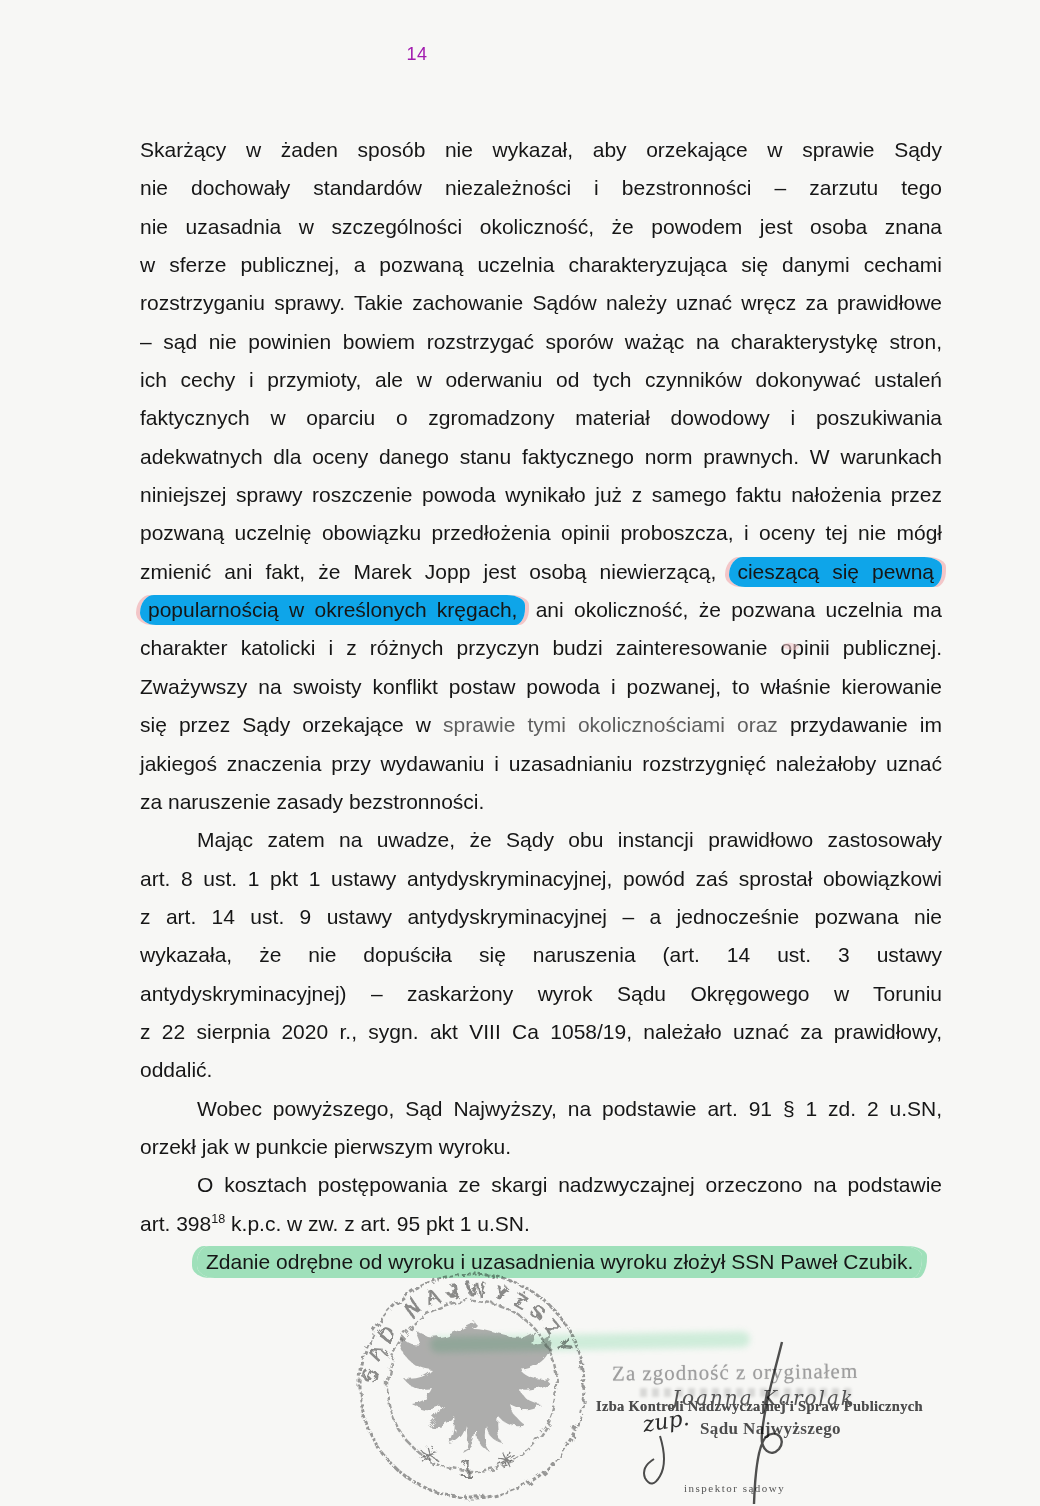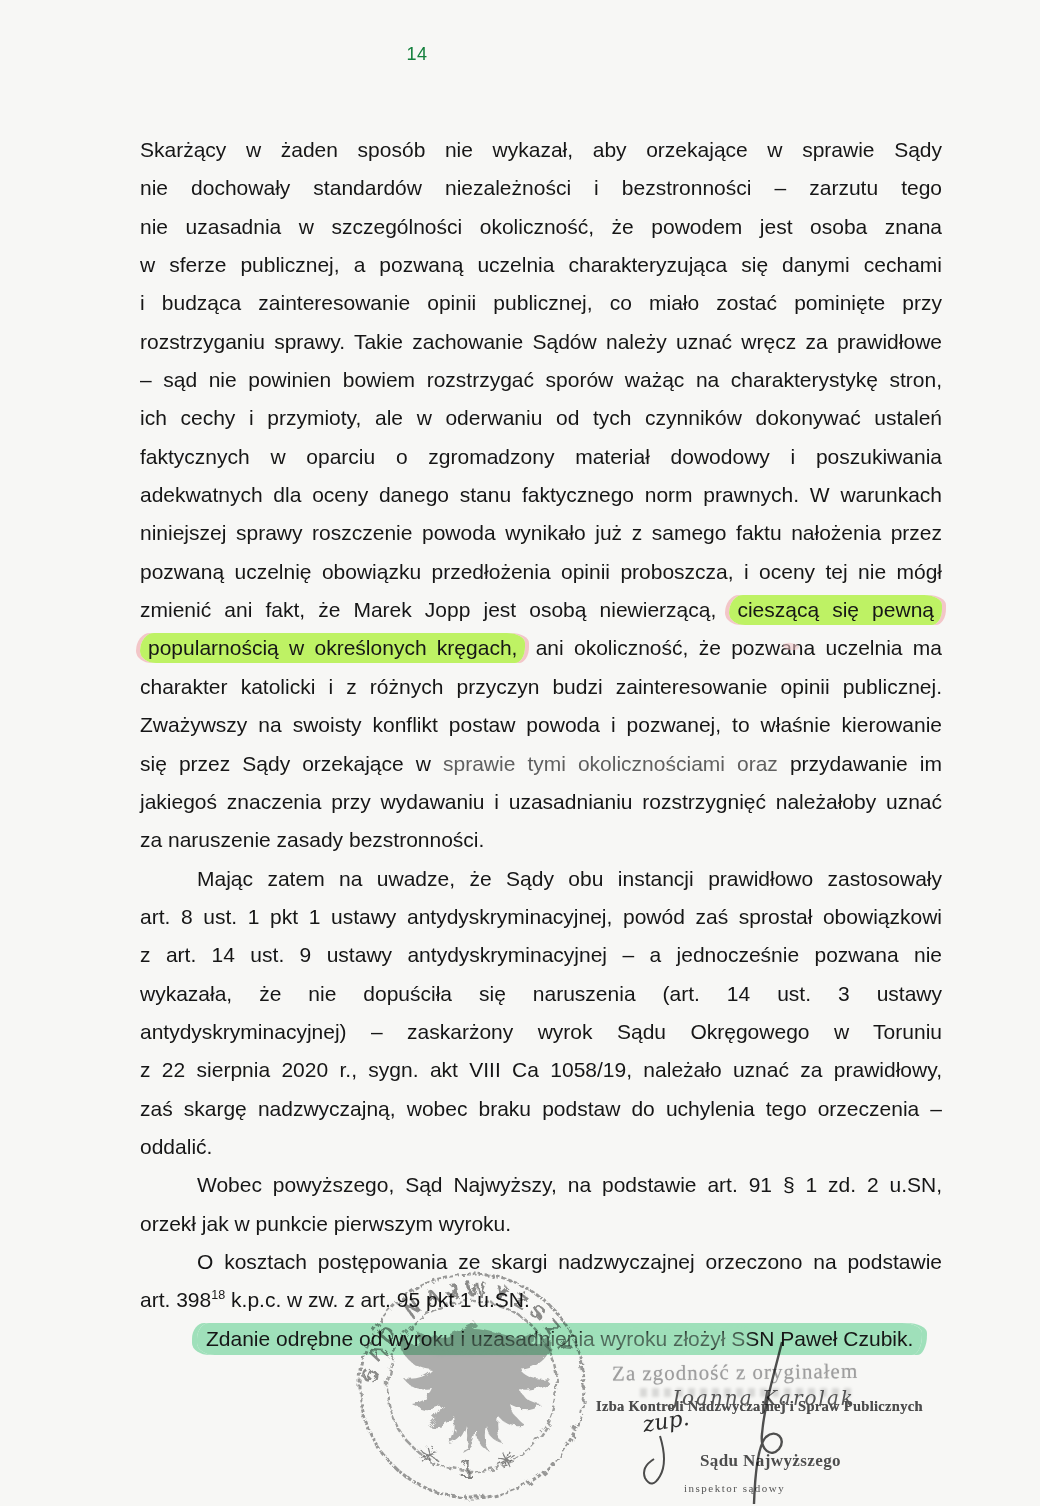--- a/index.html
+++ b/index.html
@@ -8,21 +8,21 @@
     background:#f7f7f5;
     font-family:"Liberation Sans",sans-serif;
     color:#161616;
     overflow:hidden;
     position:relative;
   }
   .page{position:absolute;inset:0;}
 
   .pageno{
     position:absolute;top:44px;left:0;width:834px;
-    text-align:center;font-size:18px;color:#15803d;
+    text-align:center;font-size:18px;color:#a21caf;
     letter-spacing:.5px;
   }
 
   .textblock{
     position:absolute;left:140px;top:131px;width:802px;
     font-size:21px;line-height:38.35px;
   }
   .line{
     height:38.35px;white-space:nowrap;
     text-align:left;
@@ -30,21 +30,21 @@
   .line.j{
     white-space:normal;
     text-align:justify;
     text-align-last:justify;
   }
   .line.ind{padding-left:57px;}
   .line sup{font-size:.6em;vertical-align:super;line-height:0;}
   .fade{color:#5f5f5f;}
 
   .hl-pink{
-    background:#bef264;
+    background:#0ea5e9;
     padding:3px 8px 4px 8px;
     border-radius:14px 18px 10px 16px / 18px 10px 16px 12px;
     box-shadow:-4px 0 0 #f3c6c8, 4px 0 0 #f3c6c8;
   }
   .hl-green{
     background:#9fe0ba;
     padding:4px 9px 5px 9px;
     border-radius:12px 20px 10px 18px / 16px 10px 20px 12px;
     box-shadow:-5px 0 0 #9fe0ba, 5px 0 0 #9fe0ba;
   }
@@ -88,21 +88,20 @@
     font-family:"Liberation Serif",serif;font-weight:bold;
     font-size:14.5px;color:#4d4d4d;letter-spacing:.3px;
     text-shadow:0 0 .6px #777;
     white-space:nowrap;
   }
   .cert-line3{
     position:absolute;left:700px;top:1419px;width:200px;
     font-family:"Liberation Serif",serif;font-weight:bold;
     font-size:17px;color:#4d4d4d;letter-spacing:.4px;
     white-space:nowrap;
-    margin-top:32px;
   }
   .signer-name{
     position:absolute;left:672px;top:1386px;width:220px;
     font-family:"DejaVu Serif",serif;font-style:italic;
     font-size:20px;color:#555;letter-spacing:2px;
     white-space:nowrap;
   }
   .signer-title{
     position:absolute;left:684px;top:1482px;width:200px;
     font-family:"Liberation Serif",serif;
@@ -116,42 +115,40 @@
 <div class="page">
 
   <div class="pageno">14</div>
 
   <div class="textblock">
     <div>
         <div class="line j"><span>Skarżący w żaden sposób nie wykazał, aby orzekające w sprawie Sądy</span></div>
         <div class="line j"><span>nie dochowały standardów niezależności i bezstronności – zarzutu tego</span></div>
         <div class="line j"><span>nie uzasadnia w szczególności okoliczność, że powodem jest osoba znana</span></div>
         <div class="line j"><span>w sferze publicznej, a pozwaną uczelnia charakteryzująca się danymi cechami</span></div>
-        <div class="line j"><span>i budząca zainteresowanie opinii publicznej, co miało zostać pominięte przy</span></div>
         <div class="line j"><span>rozstrzyganiu sprawy. Takie zachowanie Sądów należy uznać wręcz za prawidłowe</span></div>
         <div class="line j"><span>– sąd nie powinien bowiem rozstrzygać sporów ważąc na charakterystykę stron,</span></div>
         <div class="line j"><span>ich cechy i przymioty, ale w oderwaniu od tych czynników dokonywać ustaleń</span></div>
         <div class="line j"><span>faktycznych w oparciu o zgromadzony materiał dowodowy i poszukiwania</span></div>
         <div class="line j"><span>adekwatnych dla oceny danego stanu faktycznego norm prawnych. W warunkach</span></div>
         <div class="line j"><span>niniejszej sprawy roszczenie powoda wynikało już z samego faktu nałożenia przez</span></div>
         <div class="line j"><span>pozwaną uczelnię obowiązku przedłożenia opinii proboszcza, i oceny tej nie mógł</span></div>
         <div class="line j"><span>zmienić ani fakt, że Marek Jopp jest osobą niewierzącą, </span><span class="hl-pink">cieszącą się pewną</span></div>
         <div class="line j"><span class="hl-pink">popularnością w określonych kręgach,</span><span> ani okoliczność, że pozwana uczelnia ma</span></div>
         <div class="line j"><span>charakter katolicki i z różnych przyczyn budzi zainteresowanie opinii publicznej.</span></div>
         <div class="line j"><span>Zważywszy na swoisty konflikt postaw powoda i pozwanej, to właśnie kierowanie</span></div>
         <div class="line j"><span>się przez Sądy orzekające w </span><span class="fade">sprawie tymi okolicznościami oraz</span><span> przydawanie im</span></div>
         <div class="line j"><span>jakiegoś znaczenia przy wydawaniu i uzasadnianiu rozstrzygnięć należałoby uznać</span></div>
         <div class="line"><span>za naruszenie zasady bezstronności.</span></div>
         <div class="line j ind"><span>Mając zatem na uwadze, że Sądy obu instancji prawidłowo zastosowały</span></div>
         <div class="line j"><span>art. 8 ust. 1 pkt 1 ustawy antydyskryminacyjnej, powód zaś sprostał obowiązkowi</span></div>
         <div class="line j"><span>z art. 14 ust. 9 ustawy antydyskryminacyjnej – a jednocześnie pozwana nie</span></div>
         <div class="line j"><span>wykazała, że nie dopuściła się naruszenia (art. 14 ust. 3 ustawy</span></div>
         <div class="line j"><span>antydyskryminacyjnej) – zaskarżony wyrok Sądu Okręgowego w Toruniu</span></div>
         <div class="line j"><span>z 22 sierpnia 2020 r., sygn. akt VIII Ca 1058/19, należało uznać za prawidłowy,</span></div>
-        <div class="line j"><span>zaś skargę nadzwyczajną, wobec braku podstaw do uchylenia tego orzeczenia –</span></div>
         <div class="line"><span>oddalić.</span></div>
         <div class="line j ind"><span>Wobec powyższego, Sąd Najwyższy, na podstawie art. 91 § 1 zd. 2 u.SN,</span></div>
         <div class="line"><span>orzekł jak w punkcie pierwszym wyroku.</span></div>
         <div class="line j ind"><span>O kosztach postępowania ze skargi nadzwyczajnej orzeczono na podstawie</span></div>
         <div class="line"><span>art. 398</span><sup>18</sup><span> k.p.c. w zw. z art. 95 pkt 1 u.SN.</span></div>
         <div class="line ind"><span class="hl-green">Zdanie odrębne od wyroku i uzasadnienia wyroku złożył SSN Paweł Czubik.</span></div>
       </div>
   </div>
 
   <div class="pink-dot"></div>

